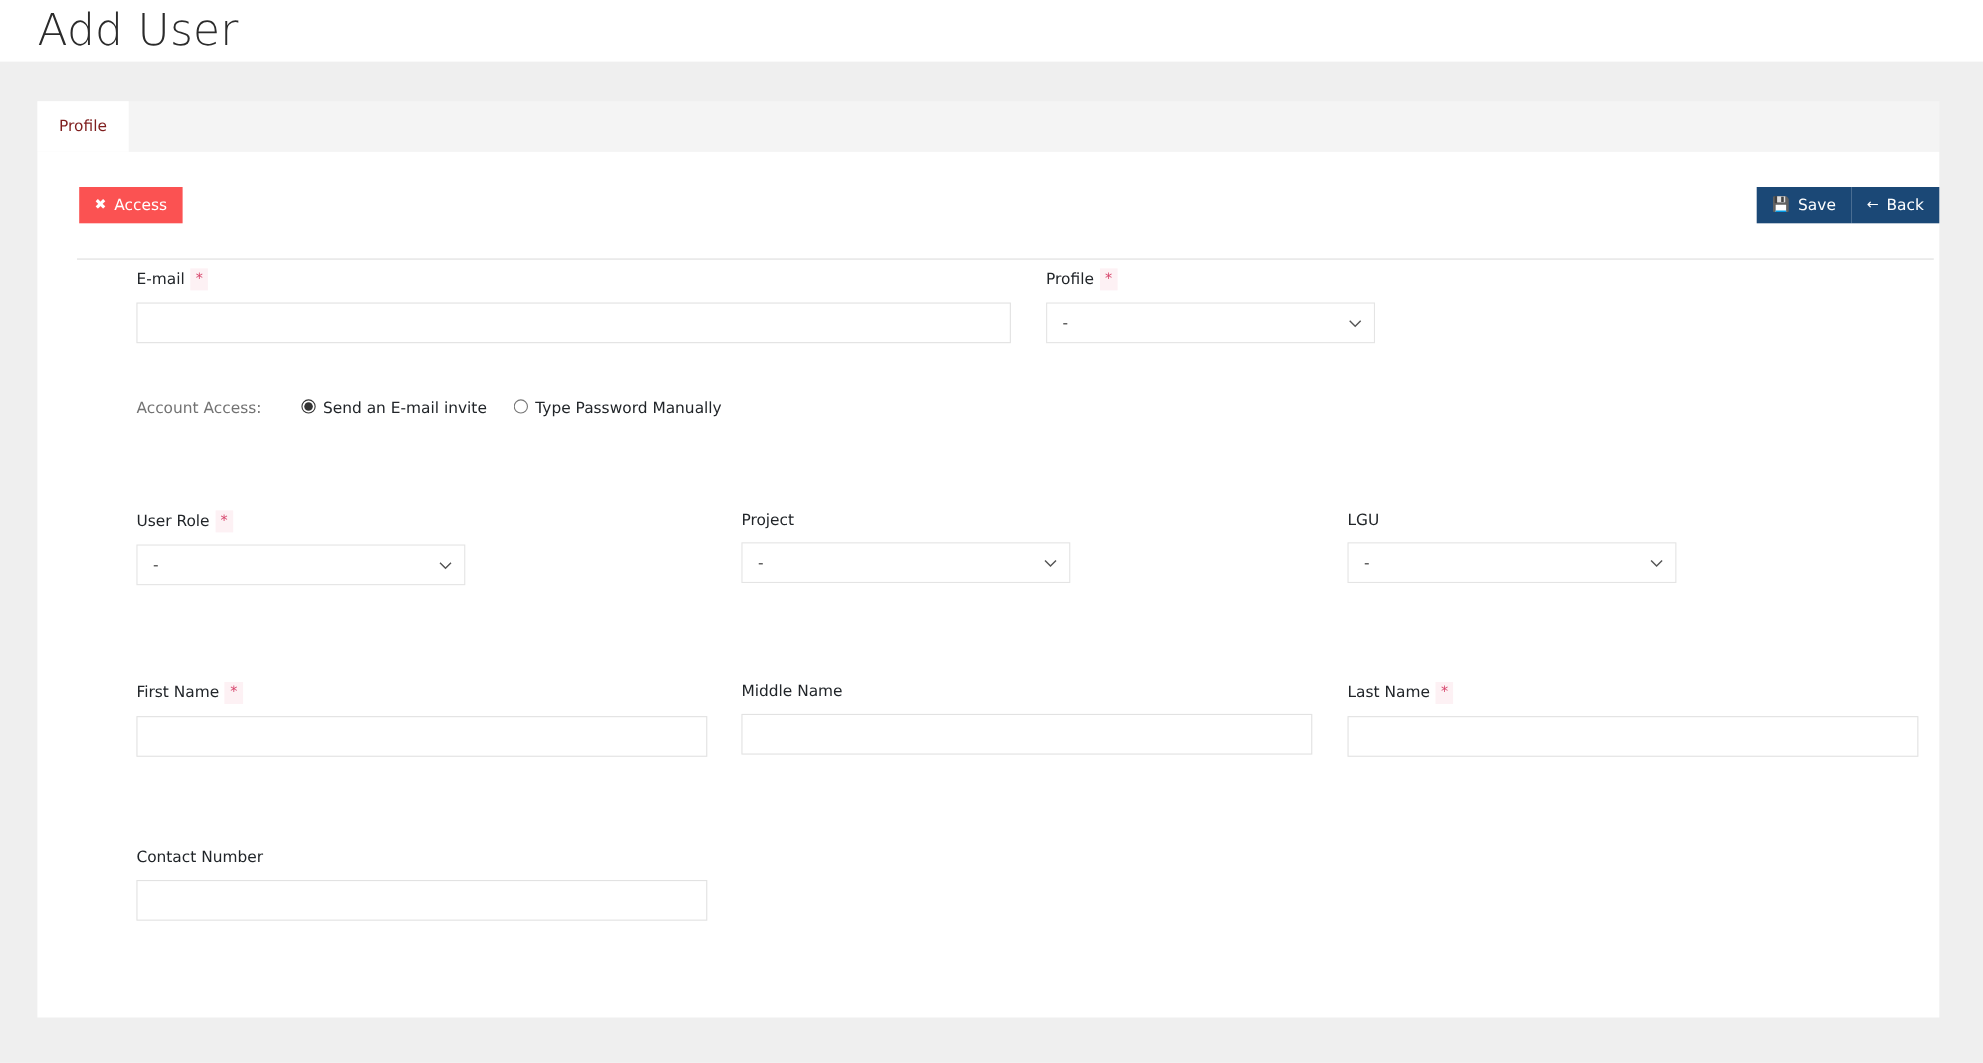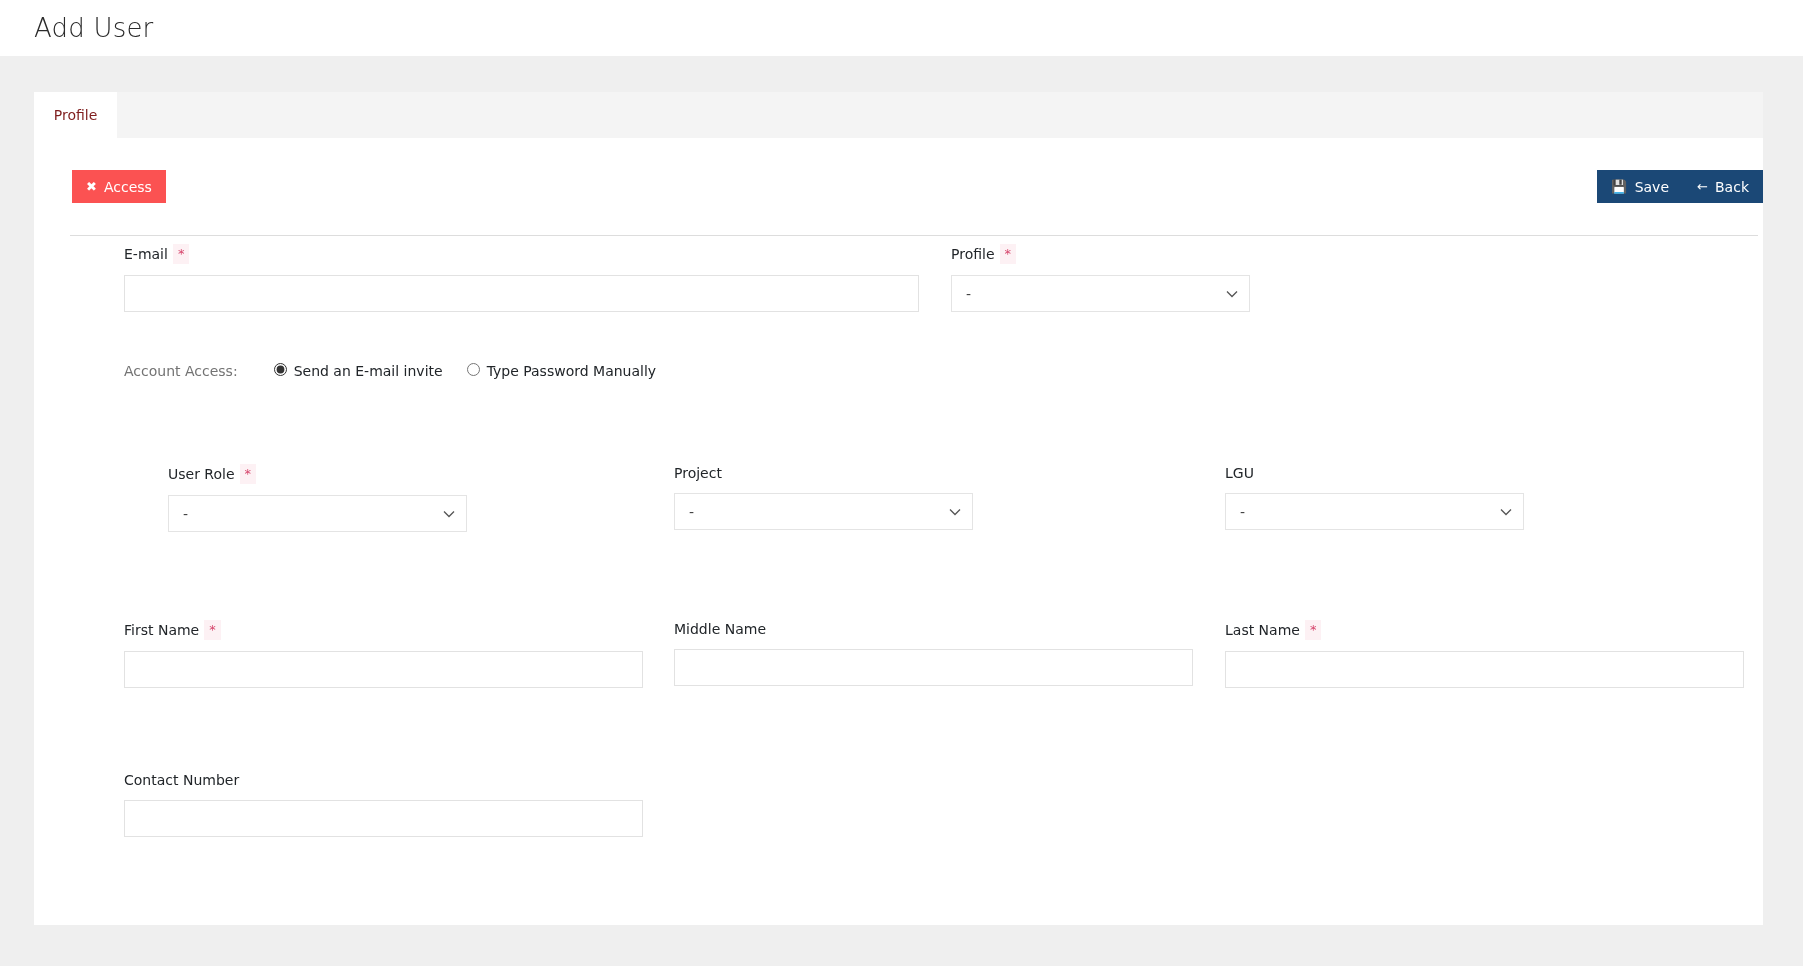--- a/index.html
+++ b/index.html
@@ -14,21 +14,21 @@
   
   .app-header {
     position: absolute;
     left: 0; top: 0;
     width: 1803px; height: 56px;
     background: #ffffff;
   }
   .app-title {
     position: absolute;
     left: 34px; top: 8px;
-    font-size: 26px;
+    font-size: 40px;
     font-weight: 300;
     color: #2b2b2b;
     letter-spacing: 0.2px;
     line-height: 40px;
     white-space: nowrap;
   }
 
   
   .tabstrip {
     position: absolute;
@@ -268,21 +268,21 @@
         <input type="radio" name="account_access" checked="" style="">
         <span class="radio-text">Send an E-mail invite</span>
       </label>
 
       <label class="radio-opt">
         <input type="radio" name="account_access" style="">
         <span class="radio-text">Type Password Manually</span>
       </label>
     </div>
 
-    <div class="field" style="left:90px; top:228px; width:299px;margin-left:44px;">
+    <div class="field" style="left:90px; top:228px; width:299px;">
       <label class="field-label">
         <span>User Role</span><span class="req">*</span>
       </label>
       <div class="sel-wrap">
         <select class="sel">
           <option>-</option>
         </select>
         <span class="chev">
           <svg width="12" height="12" viewBox="0 0 12 12">
               <path d="M1 3.5 L6 8.5 L11 3.5" fill="none" stroke="#555" stroke-width="1.3"></path>

